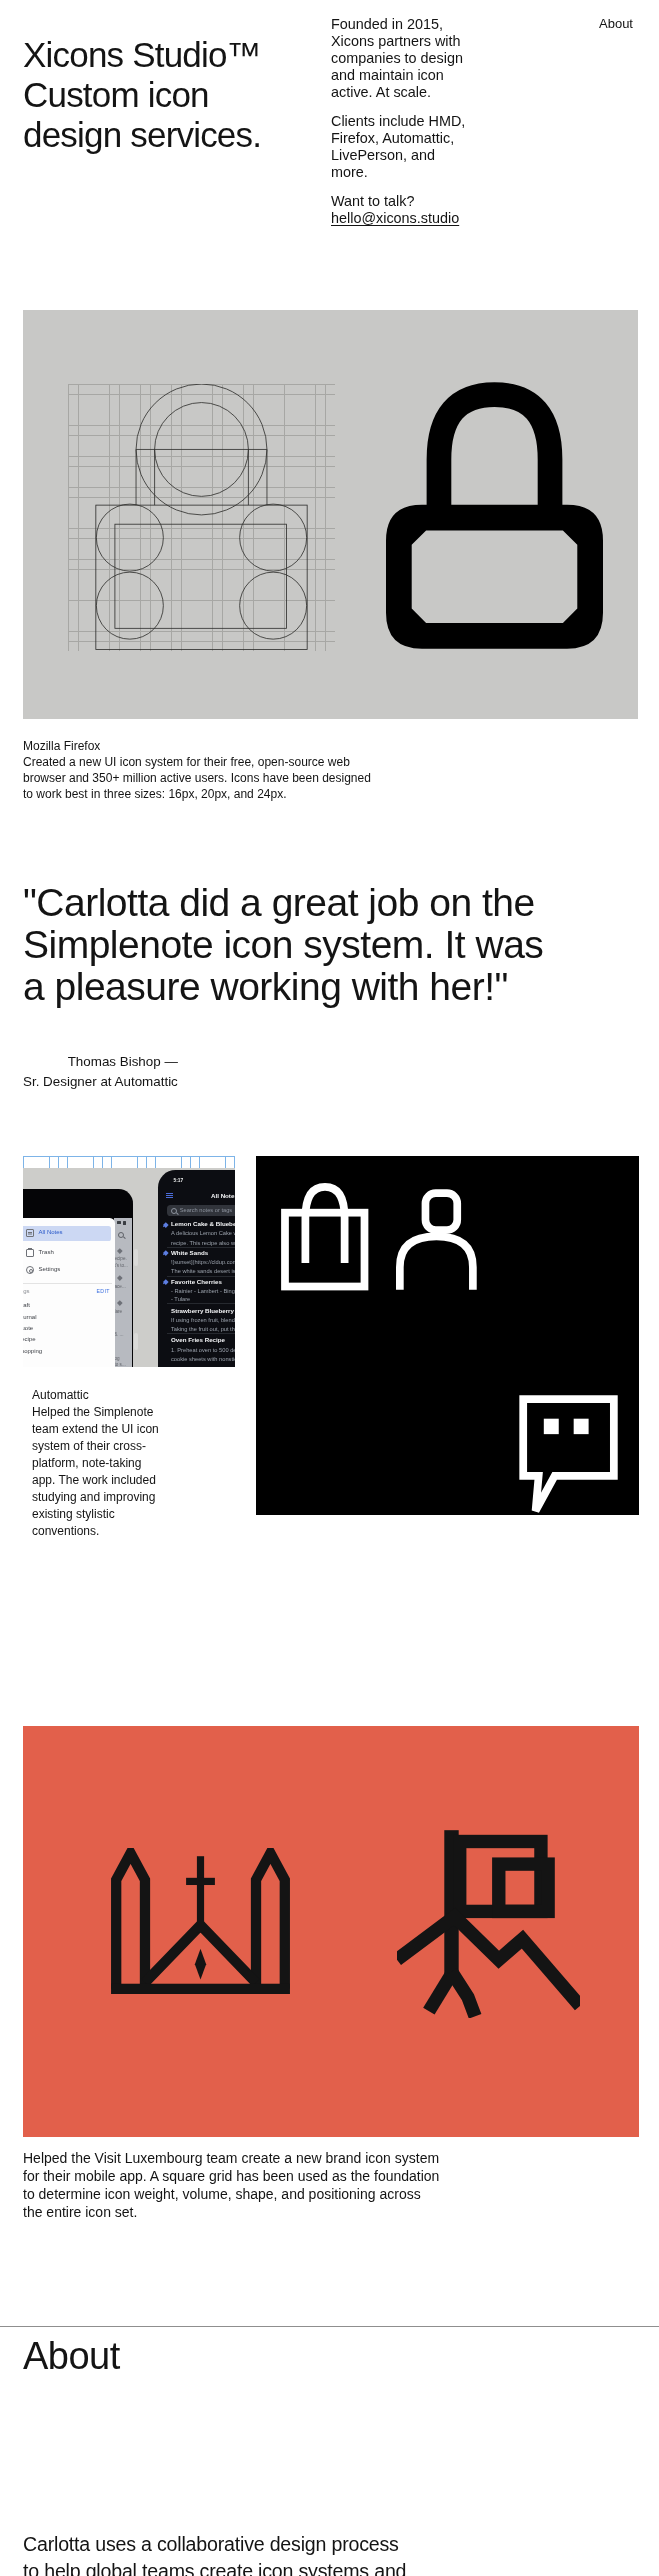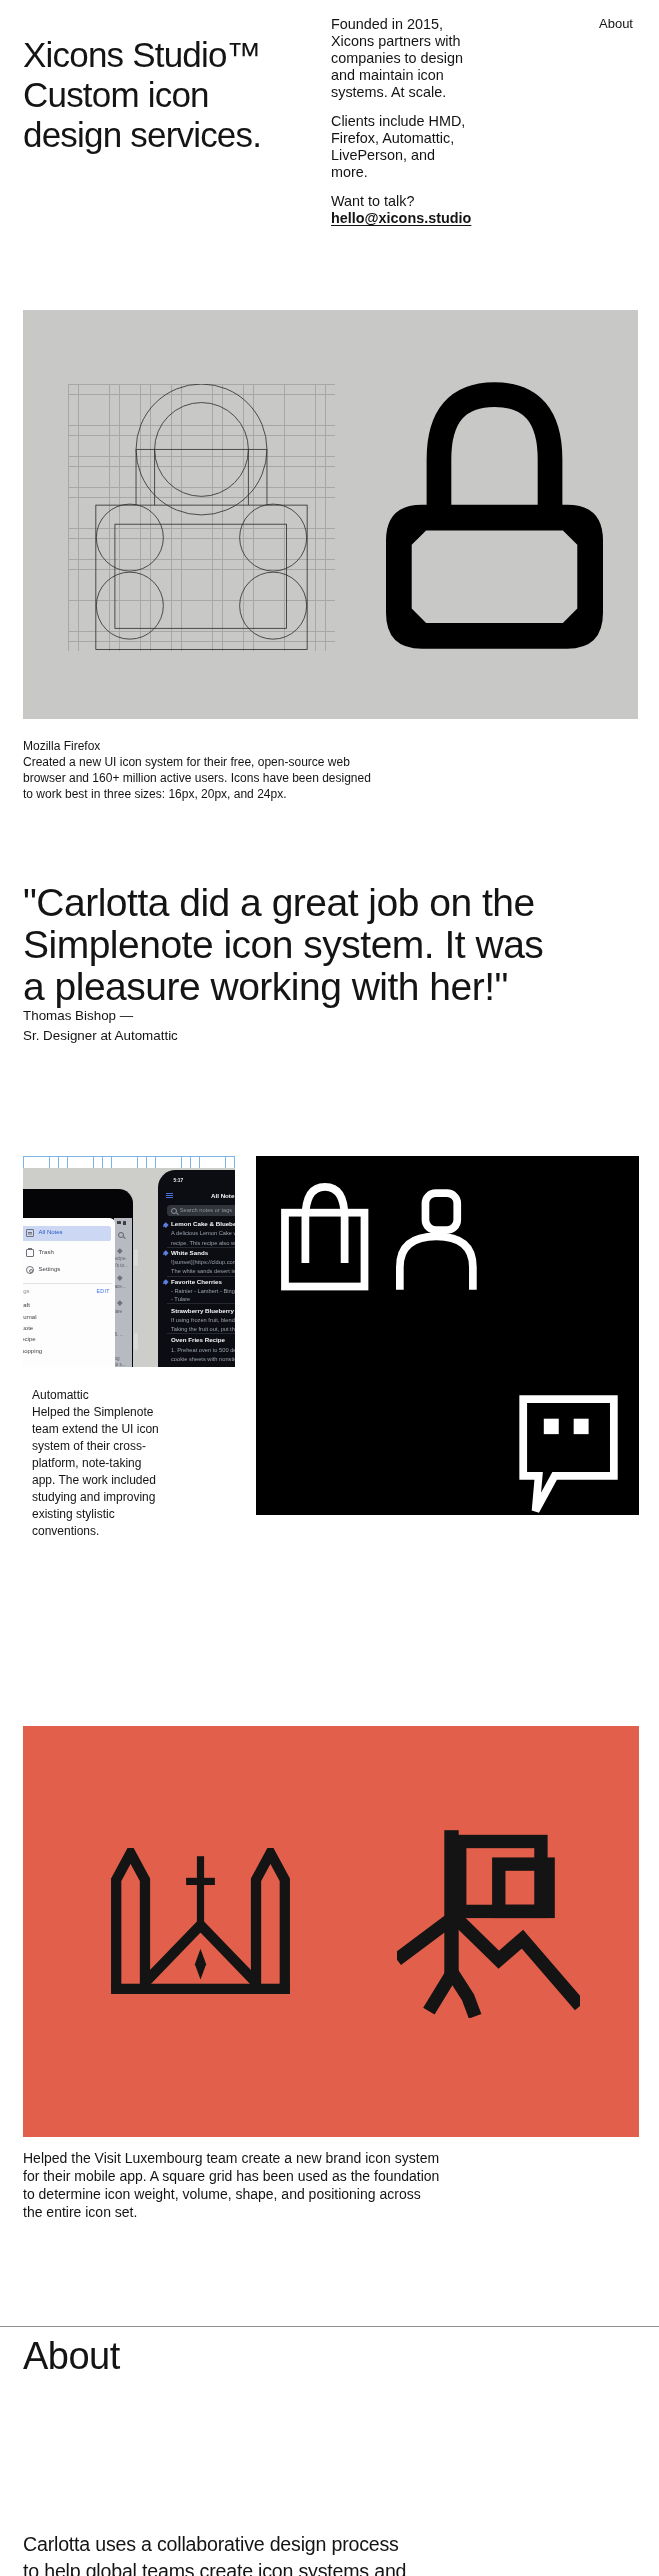--- a/index.html
+++ b/index.html
@@ -6,42 +6,42 @@
   #page{position:relative;width:659px;height:2833px;background:#fff;color:#141414;
         font-family:"Liberation Sans", sans-serif;overflow:hidden;}
   .pre{white-space:pre-line;}
   a{color:inherit;text-decoration:none;cursor:pointer;}
   .abs{position:absolute;}
 
   
   .h1{left:23px;top:11.3px;font-size:35px;line-height:40px;letter-spacing:-0.8px;font-weight:400;}
   .intro{left:331px;top:15.5px;width:143px;font-size:14.4px;line-height:17px;}
   .intro p{margin:0 0 12.4px 0;}
-  .intro a{text-decoration:underline;text-underline-offset:2.1px;font-weight:bold;}
+  .intro a{text-decoration:underline;text-underline-offset:2.1px;}
   .nav-about{left:599px;top:15.5px;font-size:13px;line-height:15.5px;}
 
   
   .hero{left:23px;top:310px;width:615px;height:409px;background:#c8c8c6;}
   .construction{left:45px;top:74px;width:267px;height:267px;
      background:
        repeating-linear-gradient(to right,#a7a7a4 0 0.5px,transparent 0.5px 10.3px),
        repeating-linear-gradient(to bottom,#a7a7a4 0 0.5px,transparent 0.5px 10.3px);}
   .construction svg{position:absolute;left:0;top:0;}
   .lock{left:363px;top:72px;}
 
   
   .caption{font-size:12px;line-height:16px;}
   .cap-firefox{left:23px;top:738px;width:453px;}
   .cap-automattic{left:23px;top:1387px;width:206px;line-height:17px;margin-left:9px;}
   .cap-snt{left:256px;top:1534px;width:309px;line-height:17.5px;}
   .cap-lux{left:23px;top:2149px;width:484px;font-size:14px;line-height:18px;}
 
   
   .quote{left:23px;top:882px;width:618px;font-size:39px;line-height:42px;letter-spacing:-0.5px;margin:0;}
-  .quote-attr{left:23px;top:1006px;font-size:13.4px;line-height:19.6px;}
+  .quote-attr{left:23px;top:1052px;font-size:13.4px;line-height:19.6px;text-align:right;}
 
   
   .blacksq{left:256px;top:1156px;width:383px;height:359px;background:#000;}
   .blacksq svg{position:absolute;}
   .orange{left:23px;top:1726px;width:616px;height:411px;background:#e2604b;}
   .orange svg{position:absolute;}
 
   
   .sn{left:23px;top:1156px;width:212px;height:211px;background:#cdcdca;overflow:hidden;}
   .sn *{position:absolute;}
@@ -98,21 +98,21 @@
 
   <h1 class="abs h1 pre">Xicons Studio™
 Custom icon
 design services.</h1>
 
   <div class="abs intro">
     <p class="pre">Founded in 2015,
 Xicons partners with
 companies to design
 and maintain icon
-systems. At scale.</p>
+active. At scale.</p>
     <p class="pre">Clients include HMD,
 Firefox, Automattic,
 LivePerson, and more.</p>
     <p><span class="pre">Want to talk?</span><br>
       <a href="#">hello@xicons.studio</a></p>
   </div>
 
   <a href="#" class="abs nav-about">About</a>
 
   <figure class="abs hero" style="margin:0">
@@ -138,21 +138,21 @@
     <svg class="abs lock" width="217" height="268" viewBox="0 0 422 520">
       <path d="M103 262 V150 Q103 24 211 24 Q319 24 319 150 V262" fill="none" stroke="#000" stroke-width="48"></path>
       <path fill-rule="evenodd" fill="#000" d="M70 238 H352 Q422 238 422 308 V448 Q422 518 352 518 H70 Q0 518 0 448 V308 Q0 238 70 238 Z
                M78 288 H344 L372 316 V440 L344 468 H78 L50 440 V316 Z"></path>
     </svg>
   </figure>
 
   <div class="abs caption cap-firefox">
     <div>Mozilla Firefox</div>
     <div class="pre">Created a new UI icon system for their free, open-source web
-browser and 160+ million active users. Icons have been designed
+browser and 350+ million active users. Icons have been designed
 to work best in three sizes: 16px, 20px, and 24px.</div>
   </div>
 
   <blockquote class="abs quote pre">"Carlotta did a great job on the
 Simplenote icon system. It was
 a pleasure working with her!"</blockquote>
   <div class="abs quote-attr pre">Thomas Bishop —
 Sr. Designer at Automattic</div>
 
   <figure class="abs sn" style="margin:0">

